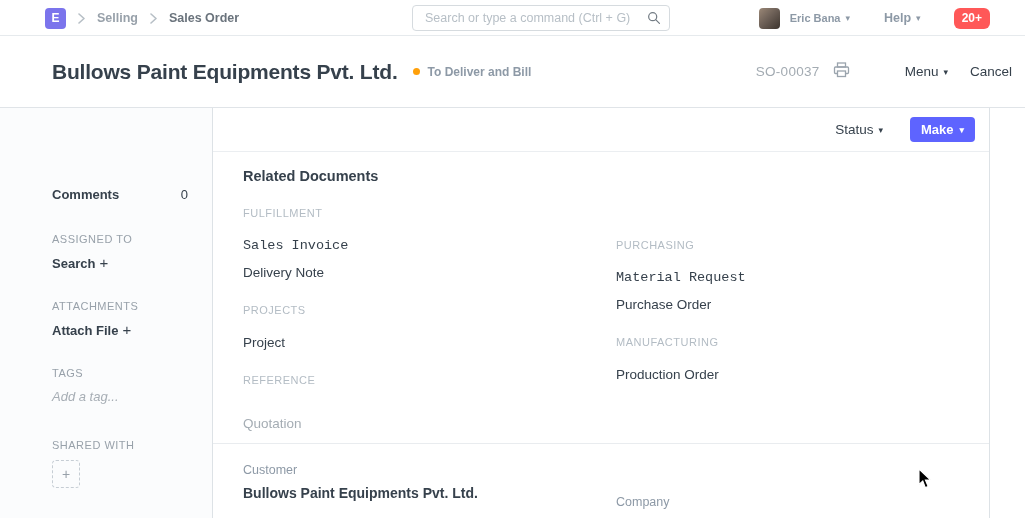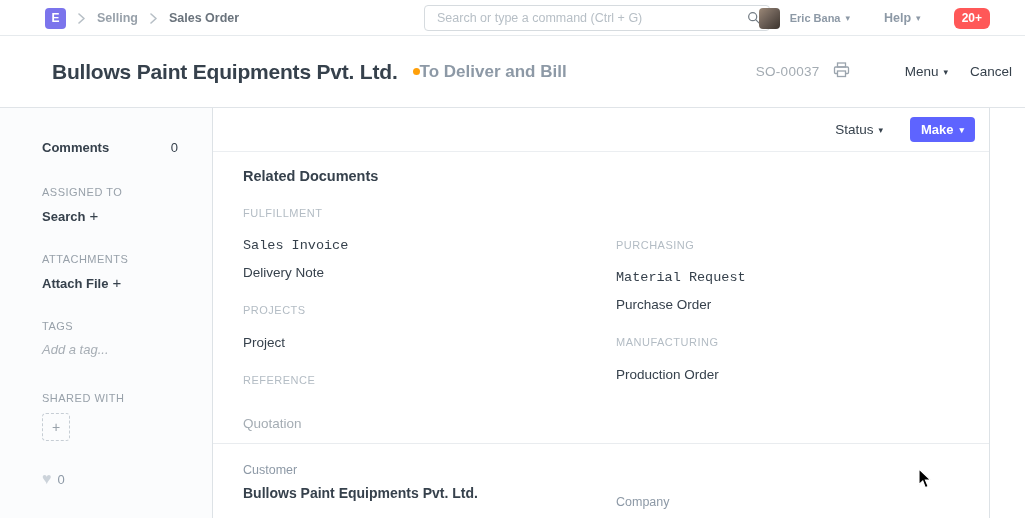--- a/index.html
+++ b/index.html
@@ -10,21 +10,21 @@
   
   .navbar { position:absolute; left:0; top:0; width:1025px; height:36px; background:#fff;
             border-bottom:1px solid #e6eaed; }
   .nav-left { position:absolute; left:45px; top:0; height:36px; display:flex; align-items:center; gap:12px; }
   .logo { width:21px; height:21px; border-radius:4px; background:#7b74ec; color:#fff;
           font-size:12px; font-weight:700; display:flex; align-items:center; justify-content:center; cursor:pointer; }
   .crumb-chev { display:flex; align-items:center; }
   .crumb { font-size:12.5px; font-weight:700; color:#98a1aa; cursor:pointer; }
   .crumb.current { color:#6a737c; }
 
-  .nav-search { position:absolute; left:424px; top:5px; width:346px; height:26px; }
+  .nav-search { position:absolute; left:412px; top:5px; width:258px; height:26px; }
   .nav-search input { width:100%; height:100%; border:1px solid #d6dbdf; border-radius:4px;
                       padding:0 30px 0 12px; font-size:12.5px; font-family:"Liberation Sans",sans-serif;
                       color:#36414c; background:#fff; outline:none; }
   .nav-search input::placeholder { color:#b7bfc6; }
   .search-icon { position:absolute; right:9px; top:6px; }
 
   .nav-right { position:absolute; right:35px; top:0; height:36px; display:flex; align-items:center; }
   .avatar { width:21px; height:21px; border-radius:4px;
             background:linear-gradient(135deg,#9b8877 0%,#6e6158 45%,#3c342e 100%); cursor:pointer; }
   .nav-user { margin-left:10px; font-size:11px; font-weight:700; color:#8d99a6; cursor:pointer; }
@@ -33,35 +33,35 @@
   .nav-badge { margin-left:33px; background:#ff5858; color:#fff; font-size:12px; font-weight:700;
                border-radius:6px; padding:3px 8px 4px; line-height:14px; cursor:pointer; }
 
   
   .page-head { position:absolute; left:0; top:36px; width:1025px; height:72px; background:#fff;
                border-bottom:1px solid #e0e4e8; display:flex; align-items:center;
                padding:0 13px 0 52px; }
   .page-title { font-size:21px; font-weight:700; color:#36414c; letter-spacing:-0.2px; }
   .indicator { display:flex; align-items:center; margin-left:15px; }
   .indicator-dot { width:7px; height:7px; border-radius:50%; background:#ffa00a; }
-  .indicator-text { margin-left:0; font-size:17px; font-weight:700; color:#8d99a6; }
+  .indicator-text { margin-left:8px; font-size:12px; font-weight:700; color:#8d99a6; }
   .head-spacer { flex:1; }
   .doc-id { font-size:13.5px; color:#a3abb2; letter-spacing:0.3px; }
   .printer-btn { margin-left:13px; display:flex; align-items:center; cursor:pointer; }
   .menu-btn { margin-left:55px; font-size:13.5px; color:#36414c; cursor:pointer; display:flex; align-items:center; }
   .menu-btn .caret, .status-btn .caret { font-size:9px; margin-left:5px; color:#36414c; }
   .cancel-btn { margin-left:22px; font-size:13.5px; color:#36414c; cursor:pointer; }
 
   
   .page-body { position:absolute; left:0; top:108px; width:1025px; height:410px; }
 
   
   .sidebar { position:absolute; left:0; top:0; width:213px; height:410px; background:#fbfcfd;
              border-right:1px solid #dde2e6; }
-  .sb-item { position:absolute; left:42px; }
+  .sb-item { position:absolute; left:52px;margin-top:47px; }
   .sb-row-comments { top:32px; width:136px; display:flex; justify-content:space-between; }
   .sb-strong { font-size:13px; font-weight:700; color:#36414c; cursor:pointer; }
   .sb-count { font-size:13px; color:#36414c; }
   .sb-label { font-size:11px; color:#98a1aa; letter-spacing:0.5px; }
   .sb-action { font-size:13px; font-weight:700; color:#36414c; cursor:pointer; }
   .sb-plus { font-weight:400; font-size:15px; color:#36414c; margin-left:4px; }
   .sb-tag { font-size:13px; font-style:italic; color:#a7aeb5; cursor:text; }
   .share-box { top:305px; width:28px; height:28px; border:1px dashed #c6cdd4; border-radius:4px;
                display:flex; align-items:center; justify-content:center; color:#98a1aa; font-size:14px; cursor:pointer; }
   .like-row { top:363px; display:flex; align-items:center; }

